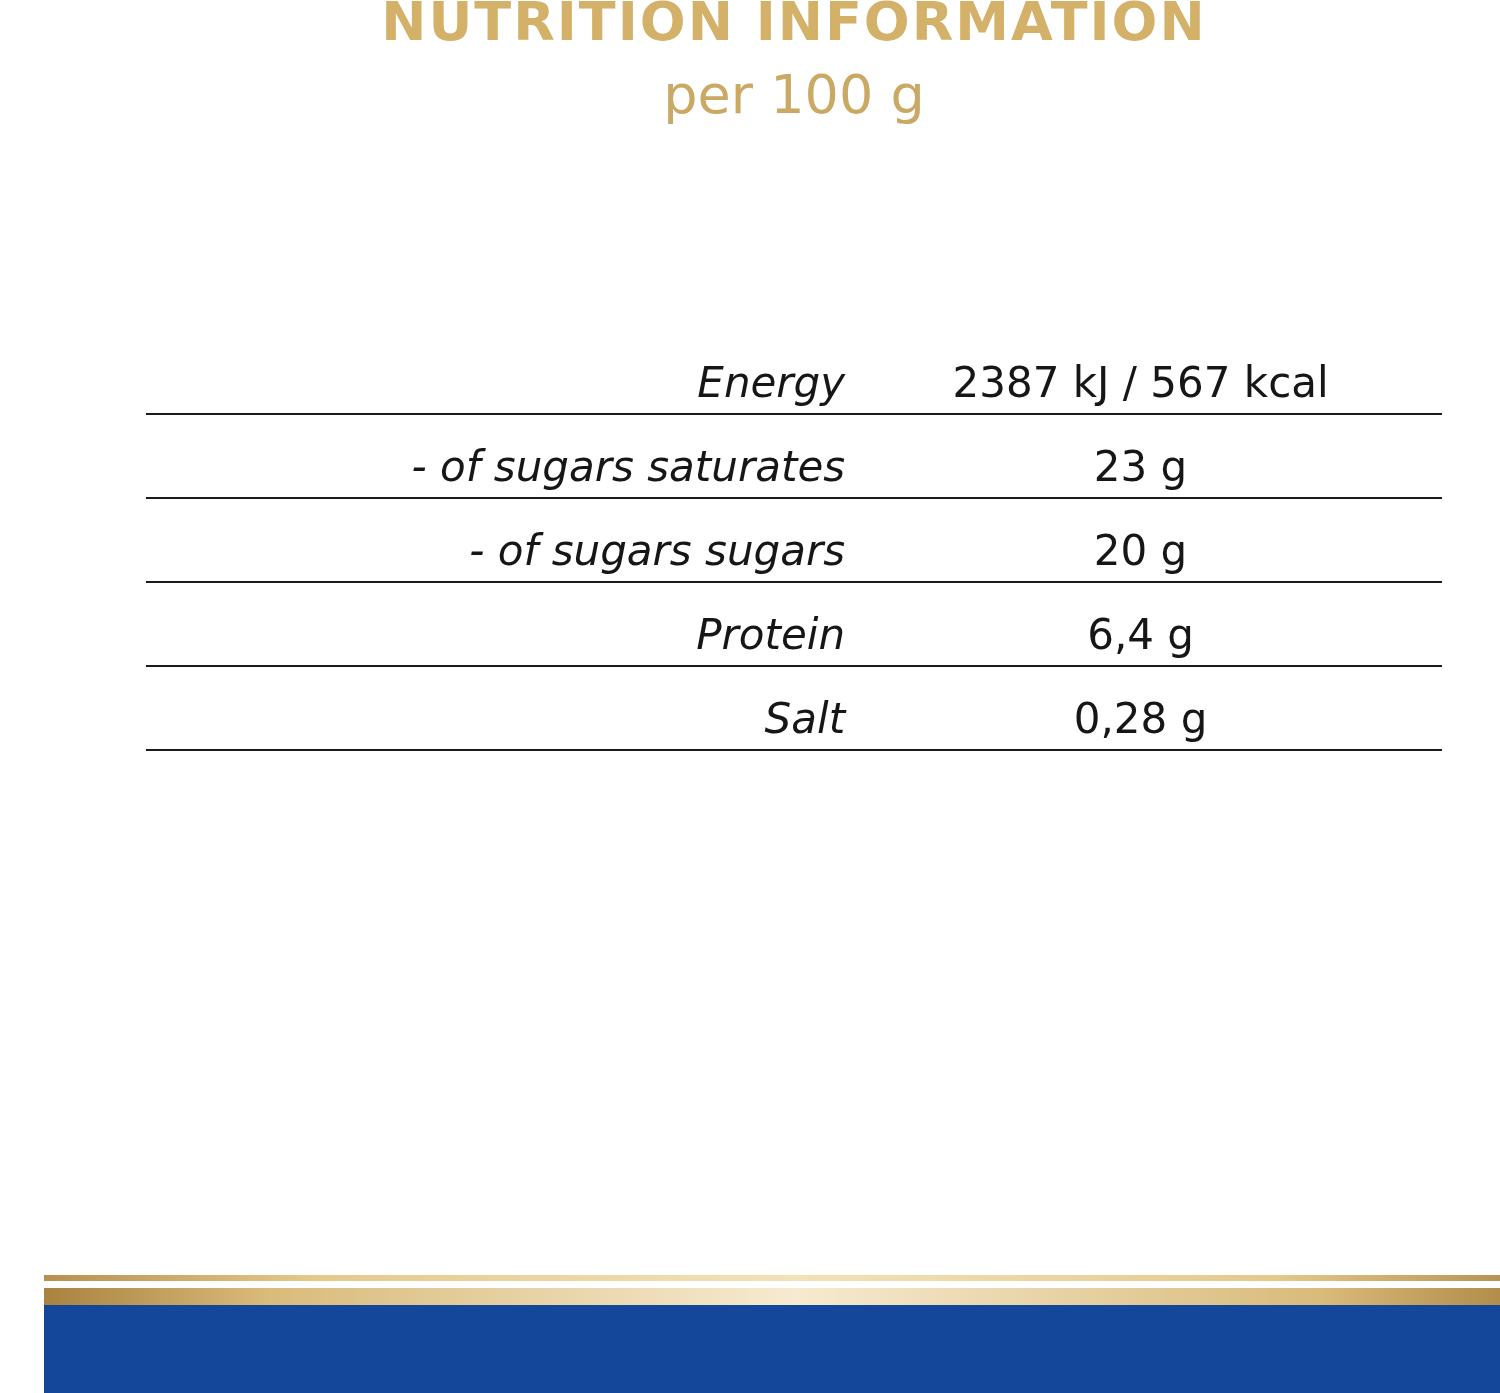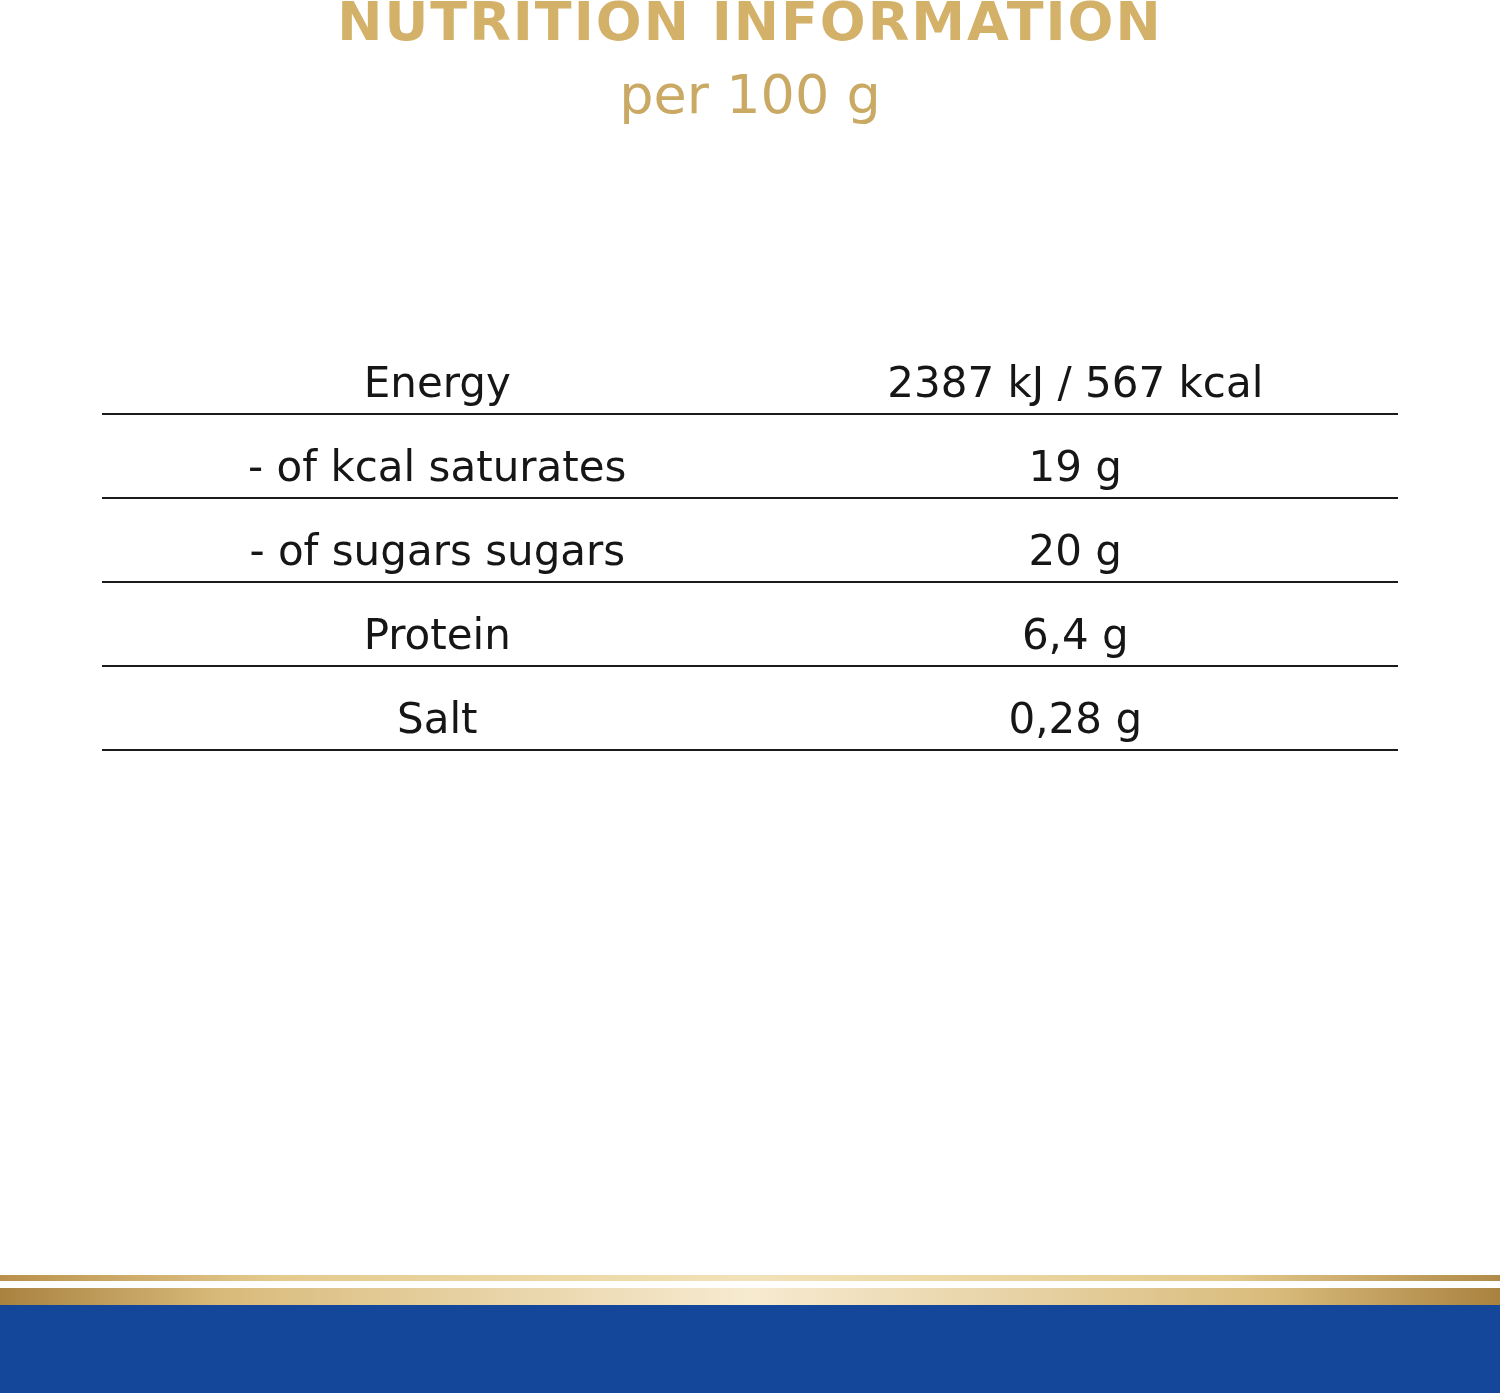--- a/index.html
+++ b/index.html
@@ -11,20 +11,21 @@
     width: 1500px;
     height: 1393px;
     position: relative;
     font-family: "DejaVu Sans", sans-serif;
     overflow: hidden;
   }
 
   .page {
     position: absolute;
     inset: 0;
+    margin-left: 44px;
   }
 
   
   .header {
     position: absolute;
     top: 0;
     left: 0;
     width: 1500px;
     text-align: center;
   }
@@ -60,22 +61,23 @@
   .nutrition-table td {
     border-bottom: 2px solid #1a1a1a;
     font-size: 42px;
     color: #161616;
     font-weight: 400;
     padding: 0 0 6px 0;
     vertical-align: bottom;
     font-family: "DejaVu Sans", sans-serif;
   }
   .nutrition-table td.label {
-    text-align: center;
+    text-align: right;
     padding-left: 14px;
+    font-style: italic;
   }
   .nutrition-table td.value {
     text-align: center;
     padding-right: 6px;
     white-space: nowrap;
   }
 
   
   .band-wrap {
     position: absolute;
@@ -114,22 +116,22 @@
     <div class="subtitle">per 100 g</div>
   </div>
 
   <table class="nutrition-table">
     <tbody>
       <tr>
         <td class="label">Energy</td>
         <td class="value">2387 kJ / 567 kcal</td>
       </tr>
       <tr>
-        <td class="label">- of kcal saturates</td>
-        <td class="value">19 g</td>
+        <td class="label">- of sugars saturates</td>
+        <td class="value">23 g</td>
       </tr>
       <tr>
         <td class="label">- of sugars sugars</td>
         <td class="value">20 g</td>
       </tr>
       <tr>
         <td class="label">Protein</td>
         <td class="value">6,4 g</td>
       </tr>
       <tr>

